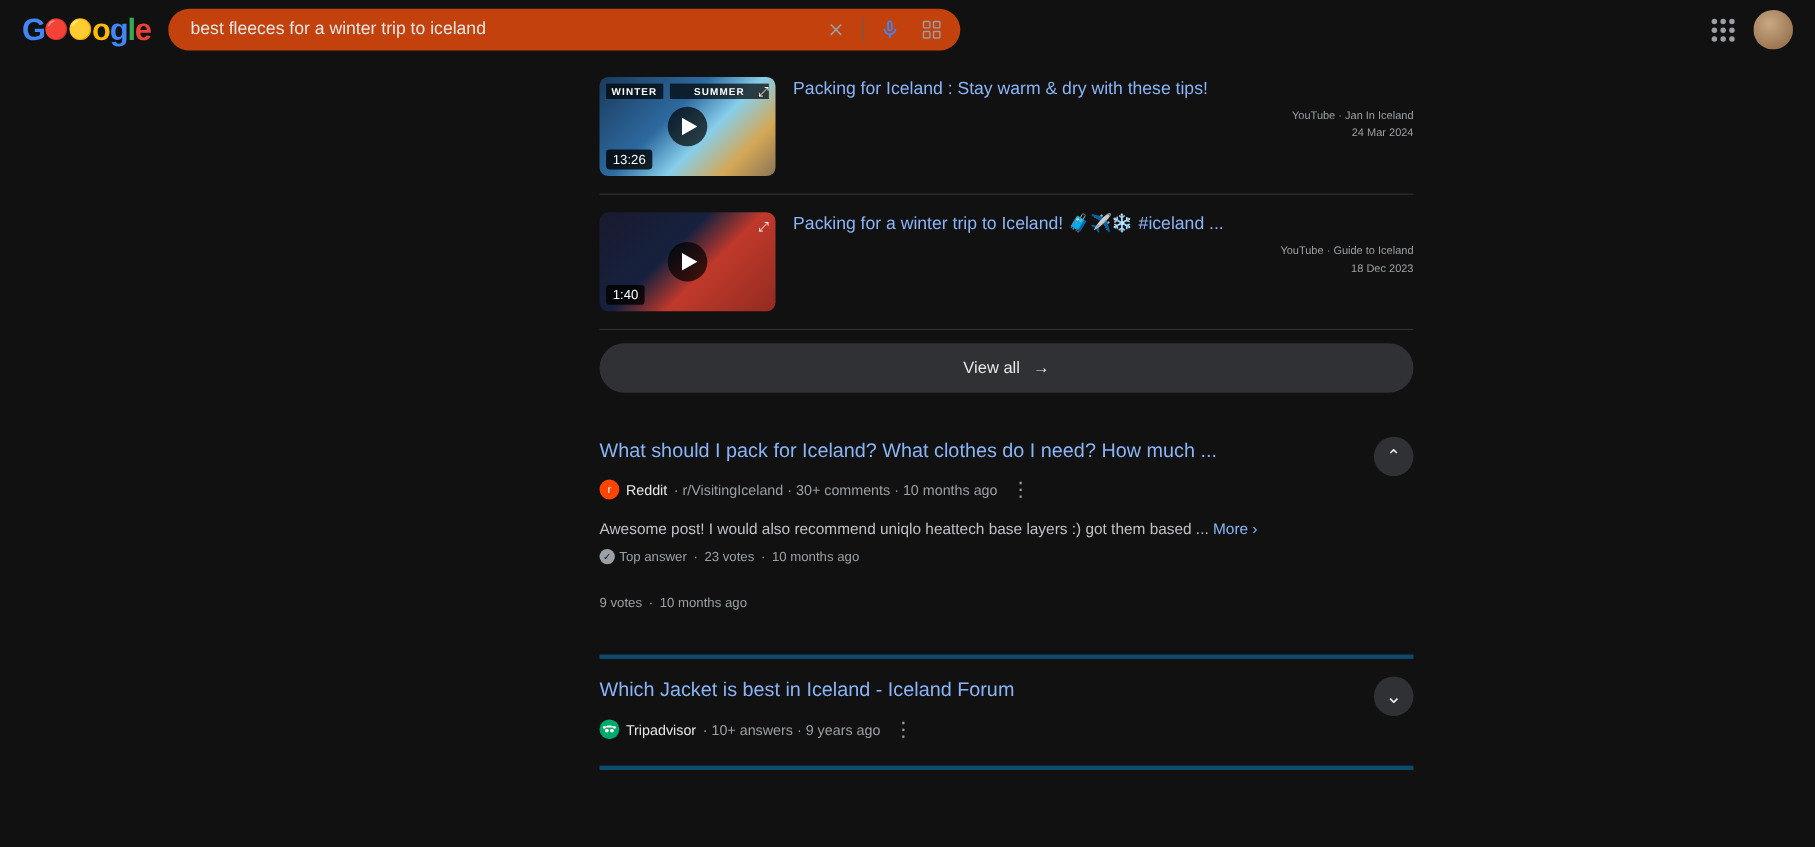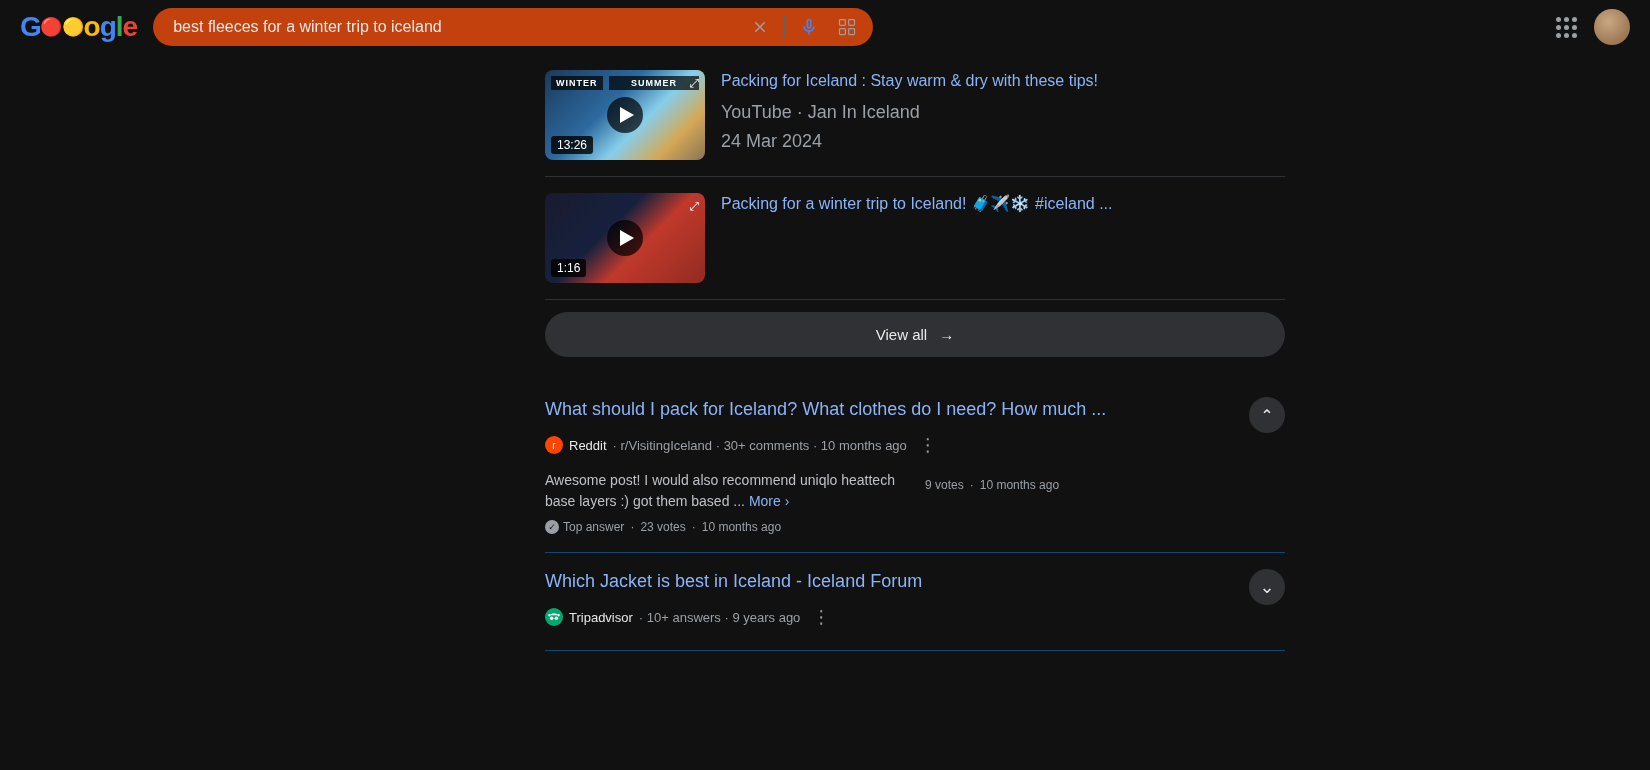--- a/index.html
+++ b/index.html
@@ -227,22 +227,23 @@
       color: #8ab4f8;
       font-size: 16px;
       text-decoration: none;
       line-height: 1.4;
       display: block;
       margin-bottom: 6px;
     }
 
     .video-meta {
       color: #9aa0a6;
-      font-size: 18px;
+      font-size: 10px;
       line-height: 1.6;
+      text-align: right;
     }
 
     
     .view-all-container {
       padding: 12px 0 24px 0;
     }
 
     .view-all-btn {
       display: flex;
       align-items: center;
@@ -262,21 +263,21 @@
     
     .section-title {
       font-size: 20px;
       font-weight: 400;
       color: #e8e8e8;
       margin-bottom: 20px;
       padding-top: 10px;
     }
 
     .discussion-item {
-      border-bottom: 1px solid #0c4a6e;
+      border-bottom: 4px solid #0c4a6e;
       padding: 16px 0;
       position: relative;
     }
 
     .discussion-title {
       color: #8ab4f8;
       font-size: 18px;
       text-decoration: none;
       display: block;
       margin-bottom: 10px;
@@ -332,23 +333,23 @@
       background: none;
       border: none;
       color: #9aa0a6;
       cursor: pointer;
       font-size: 18px;
       padding: 2px 6px;
     }
 
     .discussion-answers {
       display: grid;
-      grid-template-columns: 1fr 1fr;
+      grid-template-columns: 1fr;
       gap: 20px;
-      margin-bottom: 2px;
+      margin-bottom: 24px;
     }
 
     .answer-text {
       color: #bdc1c6;
       font-size: 14px;
       line-height: 1.5;
     }
 
     .more-link {
       color: #8ab4f8;
@@ -485,24 +486,31 @@
       </div>
     </div>
   </div>
 
   <div class="video-item">
     <div class="video-thumbnail thumb-2">
       <div class="play-btn">
         <div class="play-triangle"></div>
       </div>
       <span class="expand-icon">⤢</span>
-      <span class="duration-badge">1:16</span>
+      <span class="duration-badge">1:40</span>
     </div>
     <div class="video-info">
       <a href="#" class="video-title">Packing for a winter trip to Iceland! 🧳✈️❄️ #iceland ...</a>
+      <div class="video-meta">
+        <span>YouTube</span>
+        <span> · </span>
+        <span>Guide to Iceland</span>
+        <br>
+        <span>18 Dec 2023</span>
+      </div>
     </div>
   </div>
 
   <div class="view-all-container">
     <a href="#" class="view-all-btn">
       <span>View all</span>
       <span>→</span>
     </a>
   </div>
 

